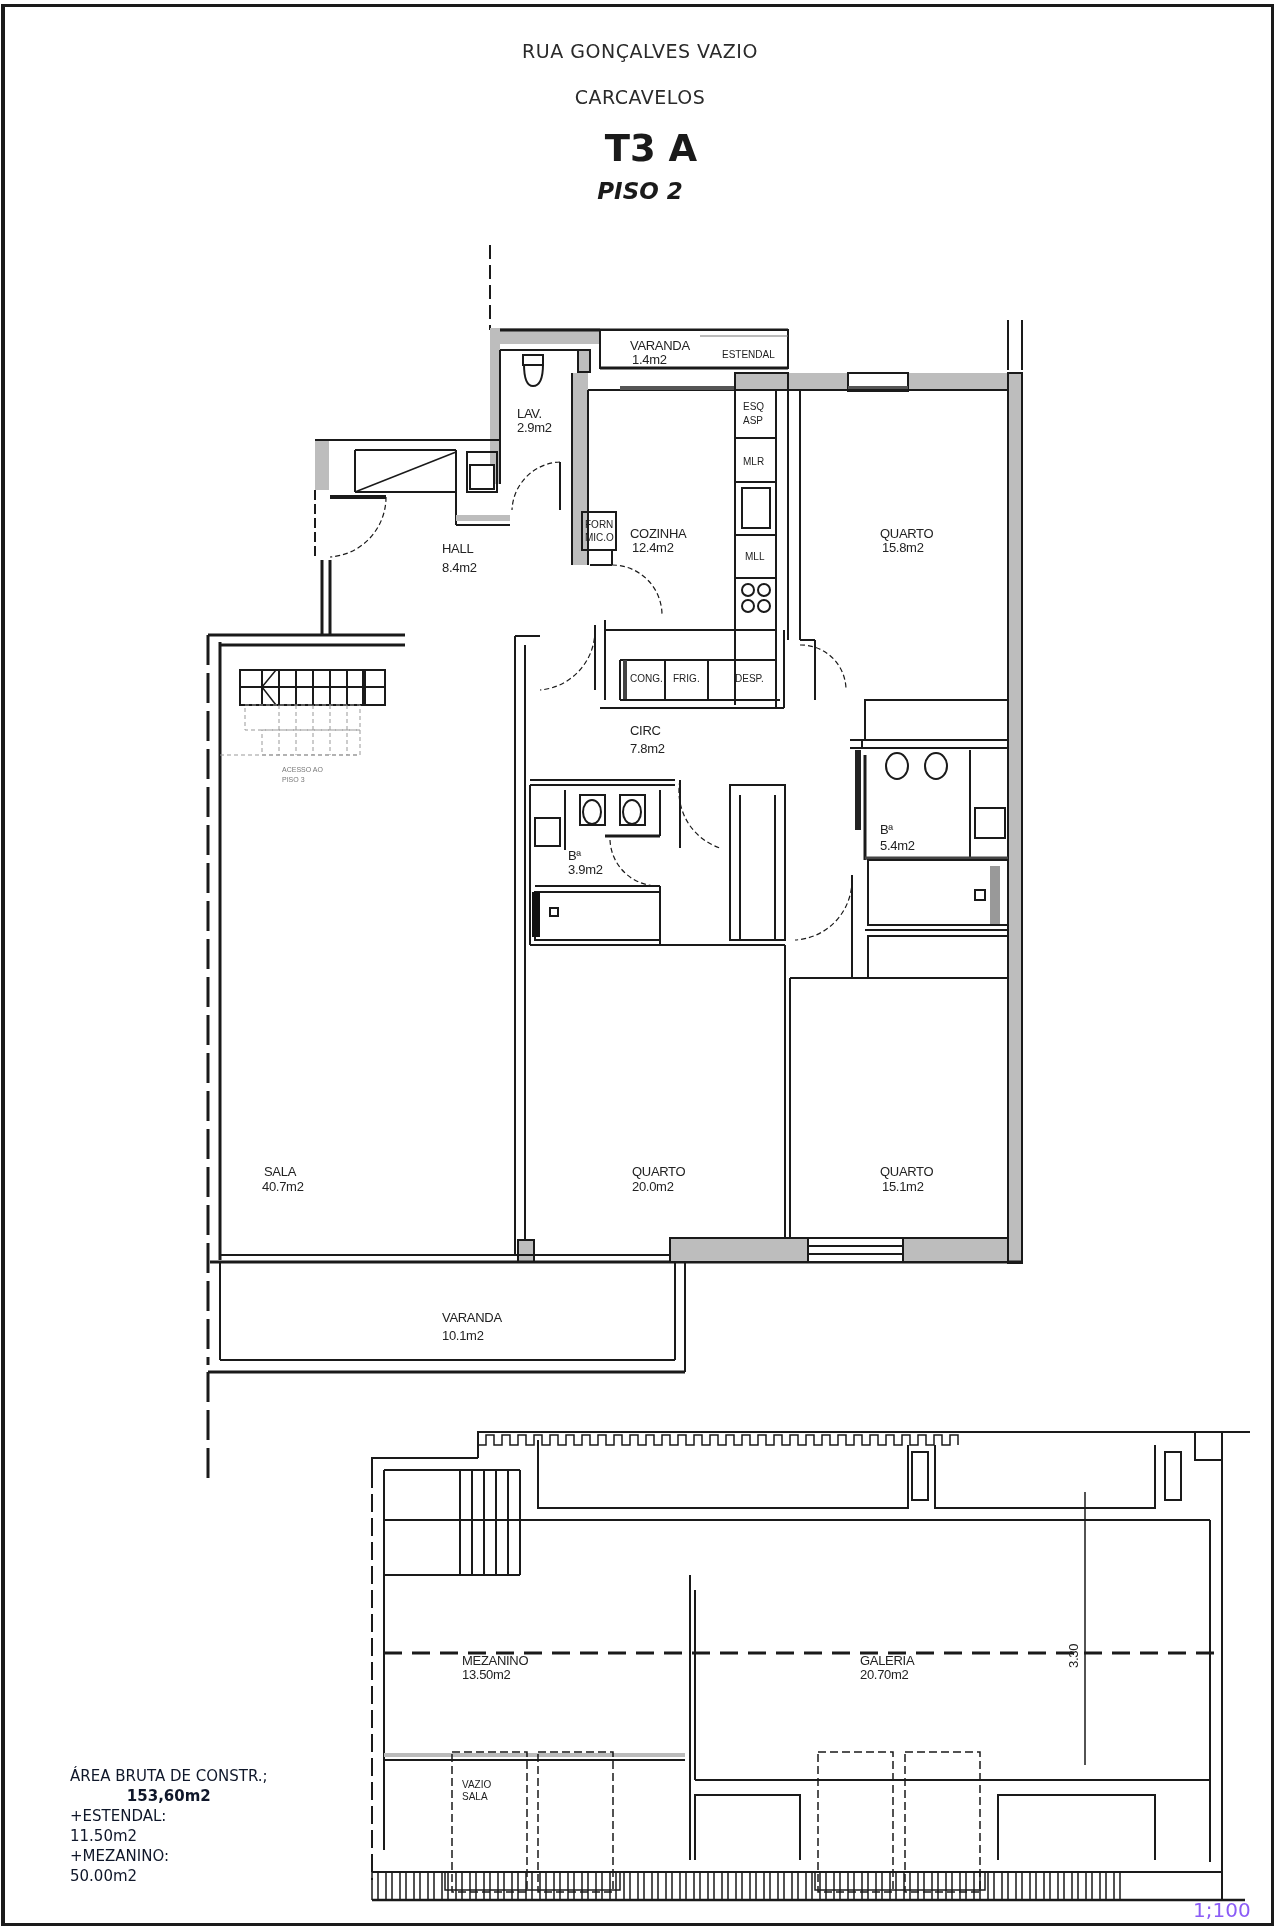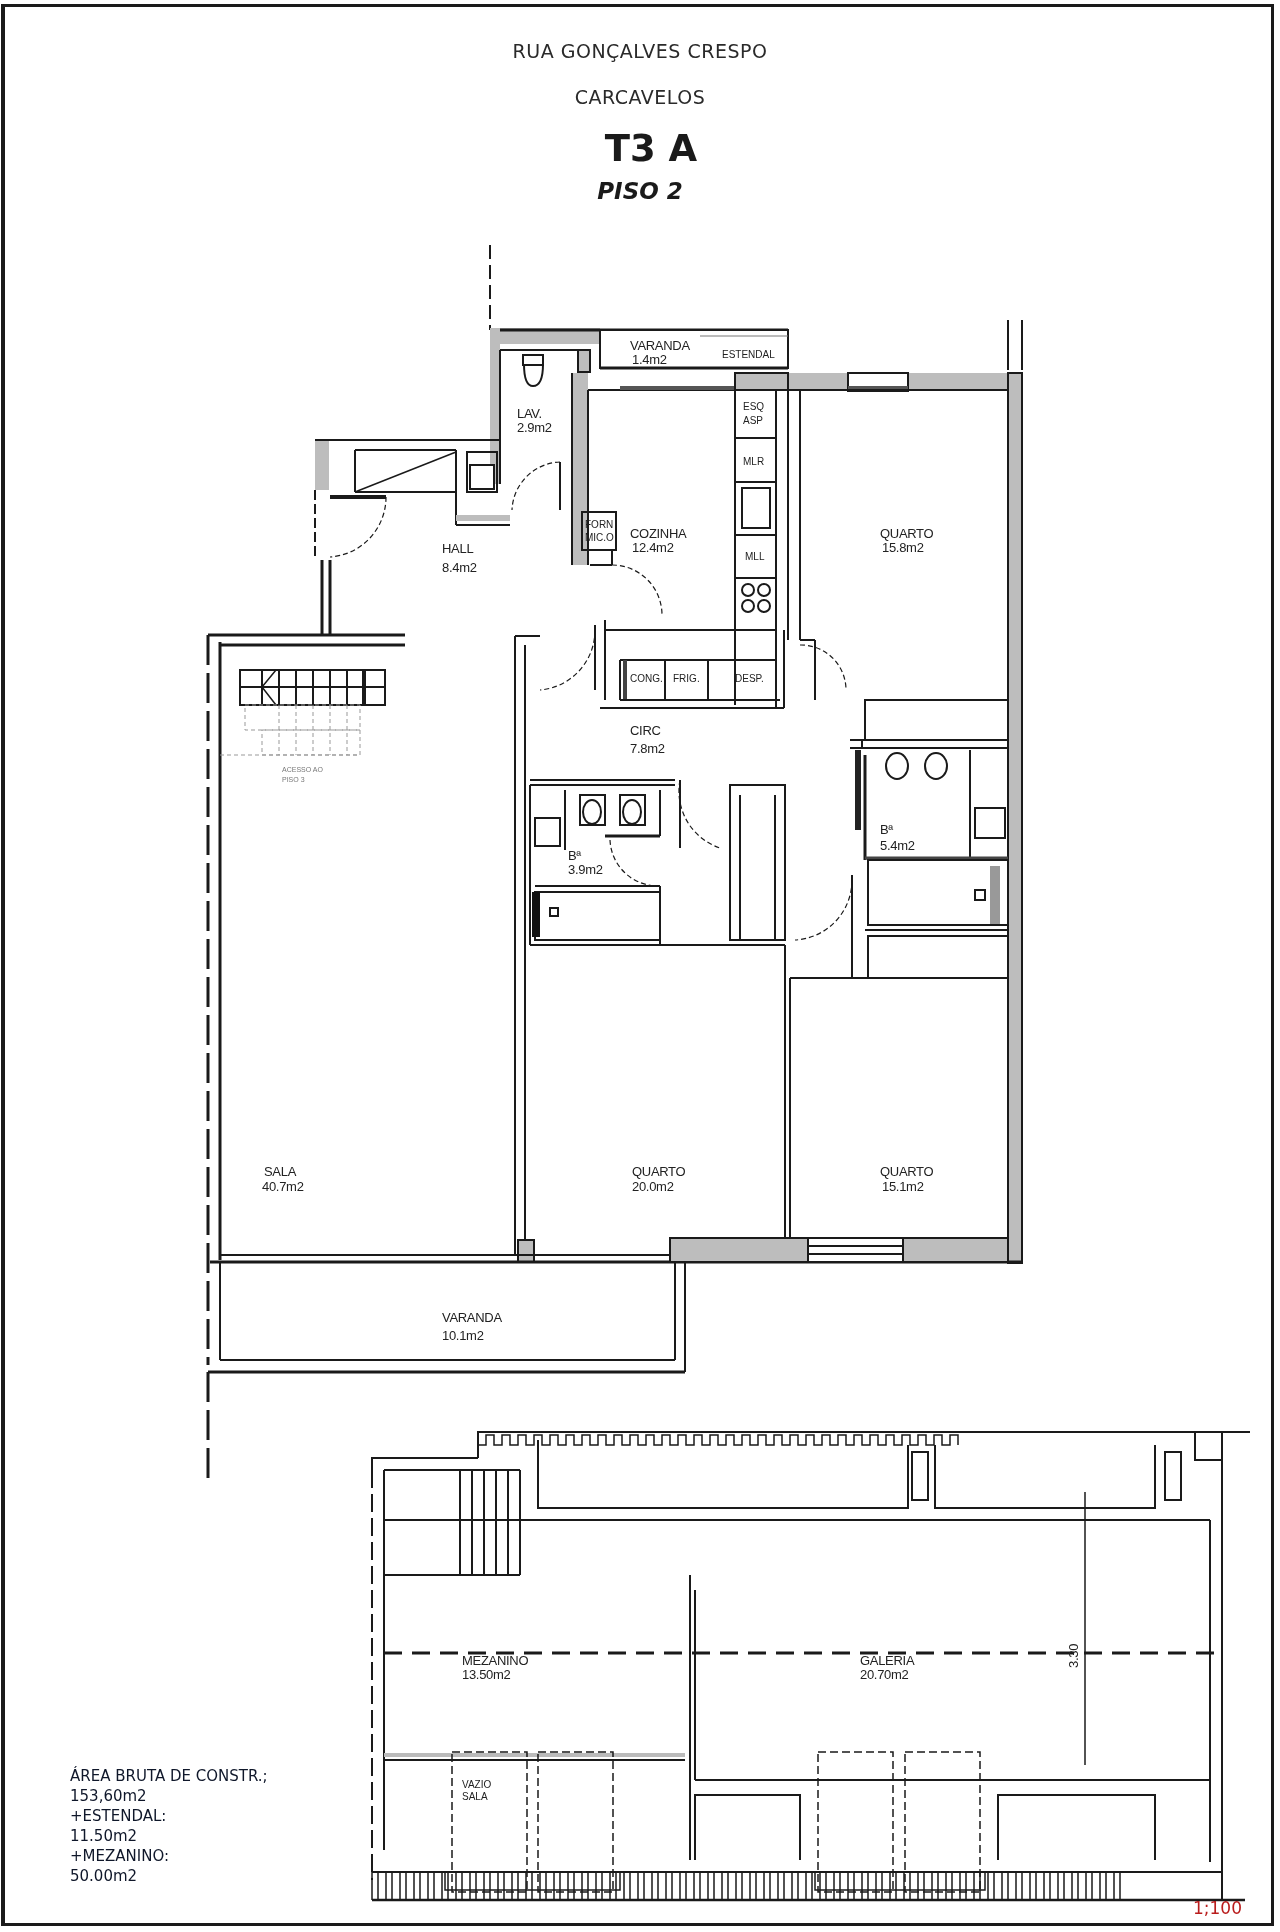--- a/index.html
+++ b/index.html
@@ -7,29 +7,29 @@
   .frame { position:absolute; left:1px; top:4px; width:1273px; height:1922px; border:3px solid #1a1a1a; border-left-width:4px; box-sizing:border-box; }
   .hdr { position:absolute; left:0; width:1280px; text-align:center; }
   .addr { font-size:19px; letter-spacing:0.5px; color:#2a2a2a; }
   .t3 { font-size:37px; font-weight:bold;margin-left:11px; }
   .piso { font-size:23px; font-weight:bold;font-style:italic; }
   svg.plan { position:absolute; left:0; top:0; }
   .lbl { font-family:"Liberation Sans", sans-serif; font-size:13px; fill:#222; letter-spacing:-0.3px; }
   .lbl-sm { font-family:"Liberation Sans", sans-serif; font-size:10px; fill:#222; }
   .lbl-xs { font-family:"Liberation Sans", sans-serif; font-size:7px; fill:#777; }
   .area { position:absolute; left:70px; top:1766px; font-size:15px; line-height:20px; color:#0f172a; }
-  .area .b { font-weight:normal; }
-  .scale { position:absolute; left:1193px; top:1898px; font-size:17px; color:#b91c1c; }
+  .area .b { font-weight:bold;text-align:center; }
+  .scale { position:absolute; left:1193px; top:1898px; font-size:20px; color:#8b5cf6; }
 </style>
 </head>
 <body>
 
 <div class="frame"></div>
 
-<div class="hdr addr" style="top:40px;">RUA GONÇALVES CRESPO</div>
+<div class="hdr addr" style="top:40px;">RUA GONÇALVES VAZIO</div>
 <div class="hdr addr" style="top:86px;">CARCAVELOS</div>
 <div class="hdr t3" style="top:127px;">T3 A</div>
 <div class="hdr piso" style="top:178px;">PISO 2</div>
 
 <svg class="plan" width="1280" height="1932" viewBox="0 0 1280 1932">
   <g fill="none" stroke="#1a1a1a" stroke-width="2">
 
     <line x1="490" y1="245" x2="490" y2="330" stroke-dasharray="14,6"></line>
     <line x1="1008" y1="320" x2="1008" y2="370"></line>
     <line x1="1022" y1="320" x2="1022" y2="370"></line>

